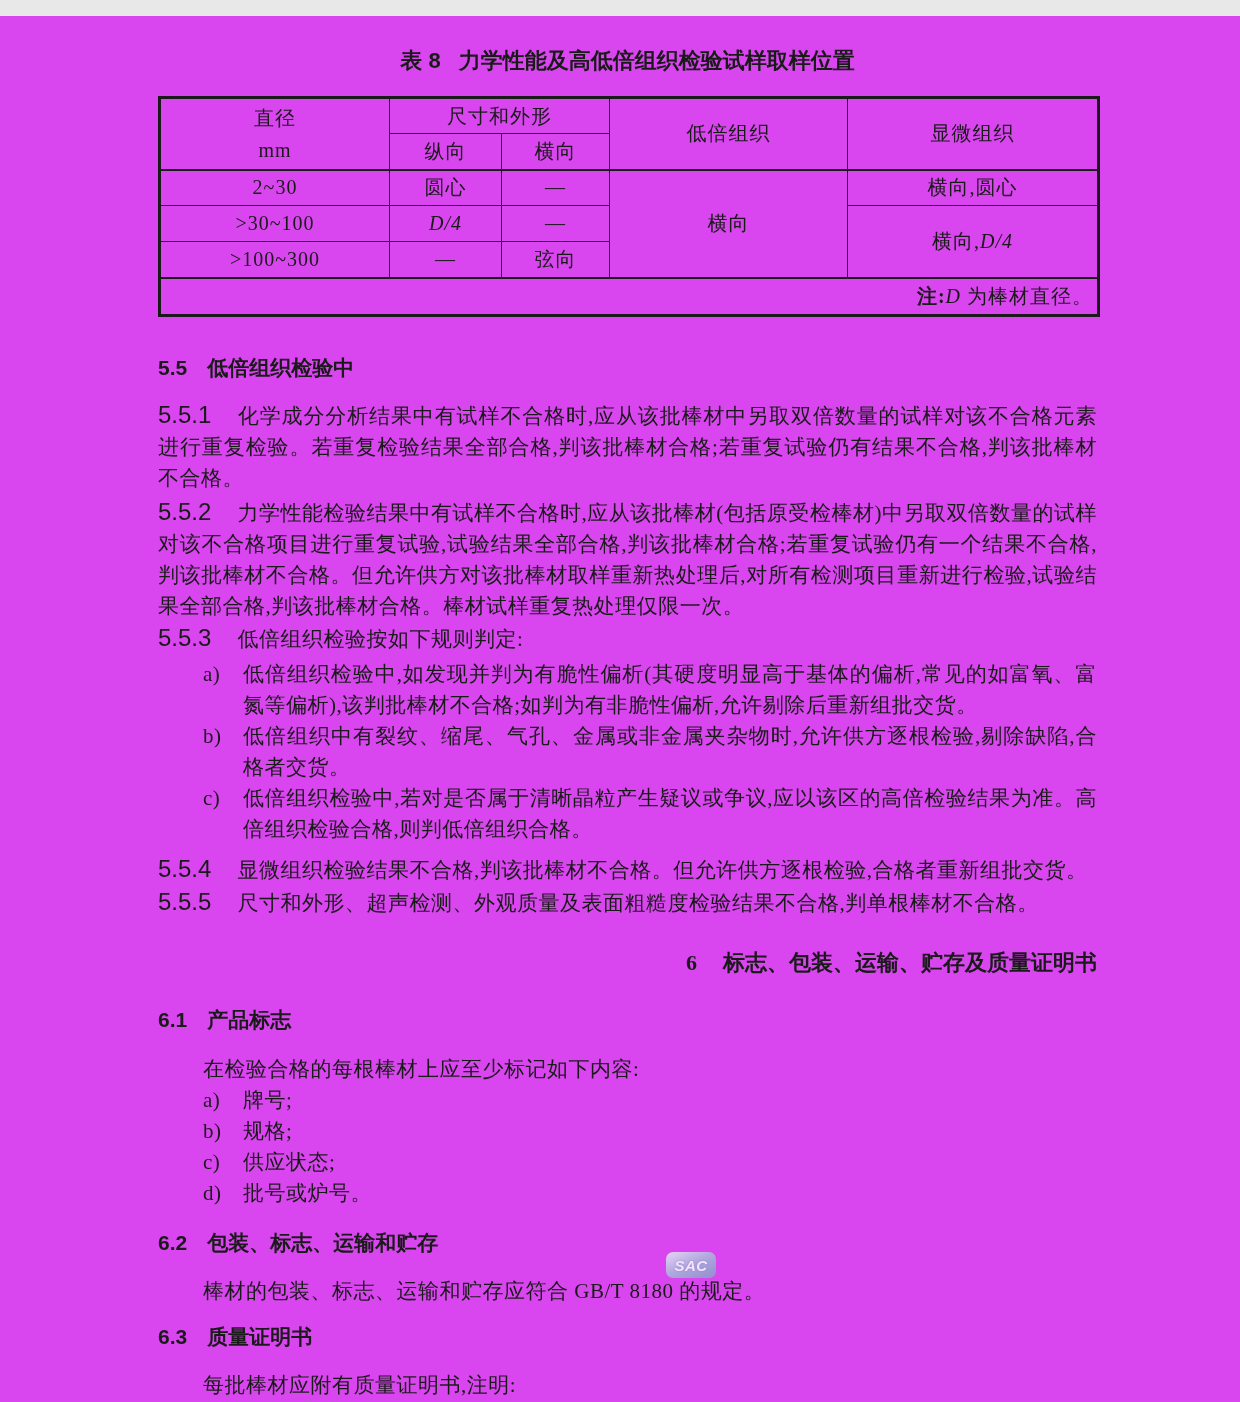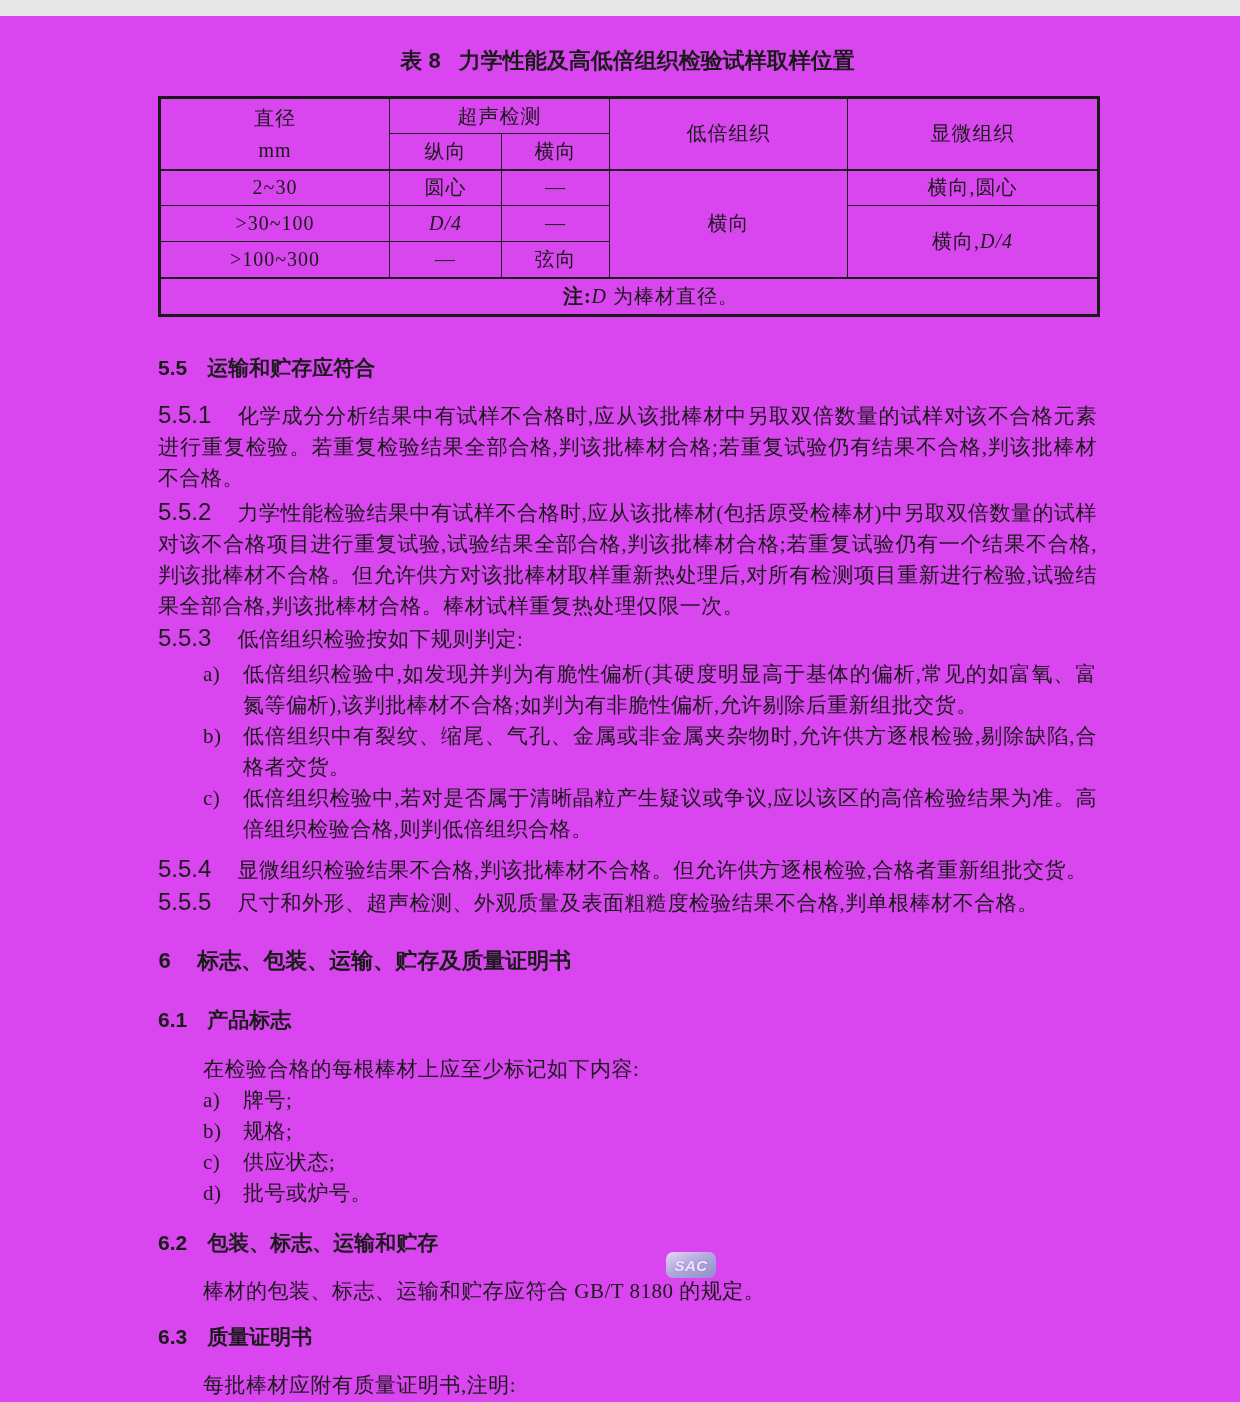--- a/index.html
+++ b/index.html
@@ -23,34 +23,34 @@
     margin-top:22px; width:939px; border-collapse:collapse; table-layout:fixed;
     border:3px solid #1a1a1a; font-size:20px;
   }
   table.t8 td {
     border:1px solid #1a1a1a; text-align:center; vertical-align:middle;
     height:36px; padding:2px 4px; letter-spacing:1px;
   }
   table.t8 tr.hdr1 td { height:36px; }
   table.t8 td.hb { border-bottom-width:2px; }
   table.t8 tr.note-row td {
-    border-top:2px solid #1a1a1a; text-align:center; padding-left:48px; height:38px;
+    border-top:2px solid #1a1a1a; text-align:right; padding-left:48px; height:38px;
   }
   .two-line div { line-height:32px; }
   .var { font-style:italic; }
   .note-bold { font-weight:700; }
 
   
   .h3 {
     font-family:"Liberation Sans","DejaVu Sans",sans-serif; font-weight:700;
     font-size:21px; line-height:26px;
   }
   .h2big {
-    font-family:Liberation Mono, monospace; font-weight:700;
-    font-size:22px; line-height:26px;
+    font-family:Liberation Serif, serif; font-weight:700;
+    font-size:22px; line-height:26px;text-align:right;
   }
   .hnum { margin-right:20px; }
   .hnum-wide { margin-right:26px; }
 
   .body-p {
     font-size:21px; line-height:31px; text-align:justify; letter-spacing:0.5px;
   }
   .pnum {
     font-family:"Liberation Sans","DejaVu Sans",sans-serif;
     font-size:24px; margin-right:26px; letter-spacing:0;
@@ -104,21 +104,21 @@
           <col style="width:108px">
           <col style="width:238px">
           <col style="width:251px">
       </colgroup>
       <tbody>
         <tr class="hdr1">
           <td rowspan="2" class="two-line hb">
             <div>直径</div>
             <div>mm</div>
           </td>
-          <td colspan="2">超声检测</td>
+          <td colspan="2">尺寸和外形</td>
           <td rowspan="2" class="hb">低倍组织</td>
           <td rowspan="2" class="hb">显微组织</td>
         </tr>
         <tr>
           <td class="hb">纵向</td>
           <td class="hb">横向</td>
         </tr>
         <tr>
           <td>2~30</td>
           <td>圆心</td>
@@ -139,21 +139,21 @@
         </tr>
         <tr class="note-row">
           <td colspan="5">
             <span class="note-bold">注:</span><span class="var">D</span><span> 为棒材直径。</span>
           </td>
         </tr>
       </tbody>
     </table>
 
     <div class="h3 mt-h55">
-      <span class="hnum">5.5</span><span>运输和贮存应符合</span>
+      <span class="hnum">5.5</span><span>低倍组织检验中</span>
     </div>
 
     <p class="body-p mt-p551">
       <span class="pnum">5.5.1</span><span>化学成分分析结果中有试样不合格时,应从该批棒材中另取双倍数量的试样对该不合格元素进行重复检验。若重复检验结果全部合格,判该批棒材合格;若重复试验仍有结果不合格,判该批棒材不合格。</span>
     </p>
 
     <p class="body-p mt-p552">
       <span class="pnum">5.5.2</span><span>力学性能检验结果中有试样不合格时,应从该批棒材(包括原受检棒材)中另取双倍数量的试样对该不合格项目进行重复试验,试验结果全部合格,判该批棒材合格;若重复试验仍有一个结果不合格,判该批棒材不合格。但允许供方对该批棒材取样重新热处理后,对所有检测项目重新进行检验,试验结果全部合格,判该批棒材合格。棒材试样重复热处理仅限一次。</span>
     </p>
 

